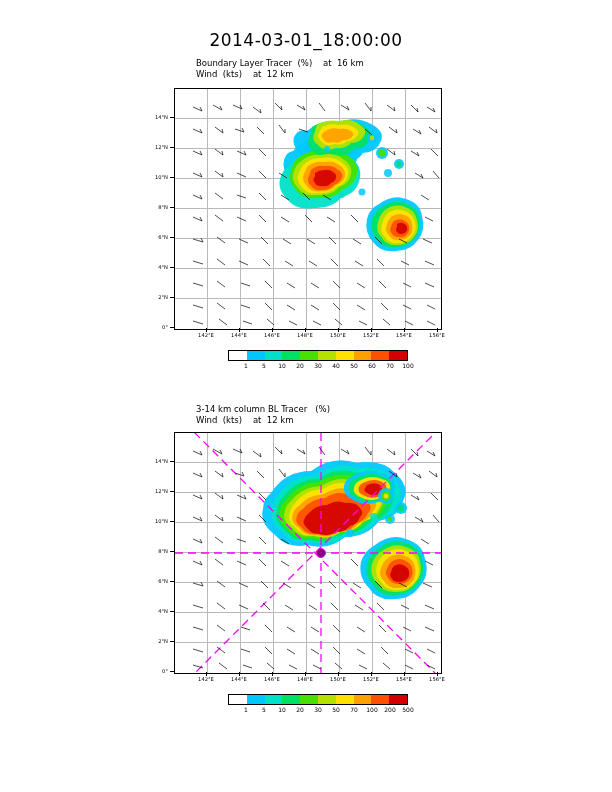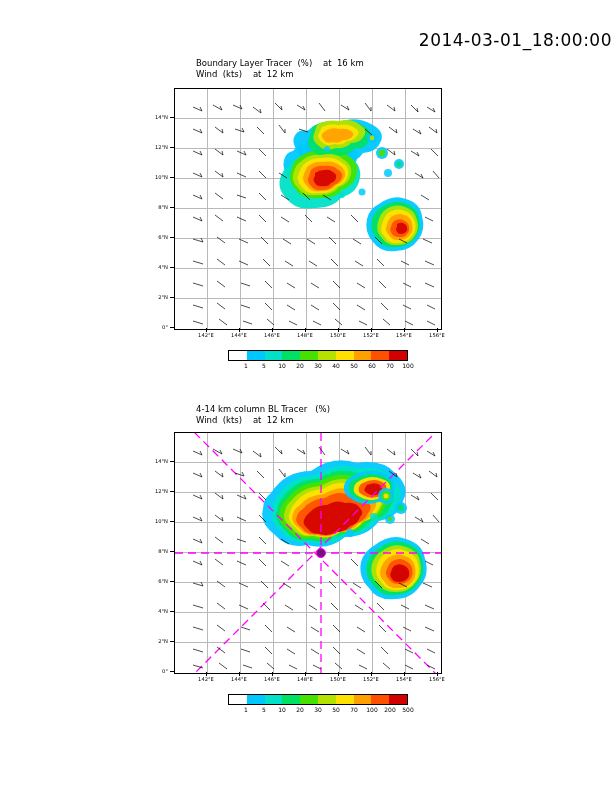--- a/index.html
+++ b/index.html
@@ -18,21 +18,21 @@
   .page {
     position: relative;
     width: 612px;
     height: 792px;
   }
   #main-title {
     position: absolute;
     top: 30px;
     left: 0;
     width: 612px;
-    text-align: right;
+    text-align: center;
     font-size: 17px;
     letter-spacing: 0.5px;
     font-family: "DejaVu Sans", sans-serif;
   }
 
   
   .panel {
     position: absolute;
     left: 0;
     width: 612px;
@@ -610,21 +610,21 @@
         <span style="left:126px;">50</span>
         <span style="left:144px;">60</span>
         <span style="left:162px;">70</span>
         <span style="left:180px;">100</span>
       </div>
     </div>
   </div>
 
   <div class="panel" style="top:0;">
 
-    <div class="panel-subtitle" style="top:404px;">4-14 km column BL Tracer   (%)</div>
+    <div class="panel-subtitle" style="top:404px;">3-14 km column BL Tracer   (%)</div>
     <div class="panel-subtitle" style="top:415px;">Wind  (kts)    at  12 km</div>
 
     <div class="plot-frame" style="left:174px; top:432px; width:266px; height:240px;">
 
       <div class="grid-line gv" style="left:32px;"></div>
       <div class="grid-line gv" style="left:65px;"></div>
       <div class="grid-line gv" style="left:98px;"></div>
       <div class="grid-line gv" style="left:131px;"></div>
       <div class="grid-line gv" style="left:164px;"></div>
       <div class="grid-line gv" style="left:197px;"></div>

